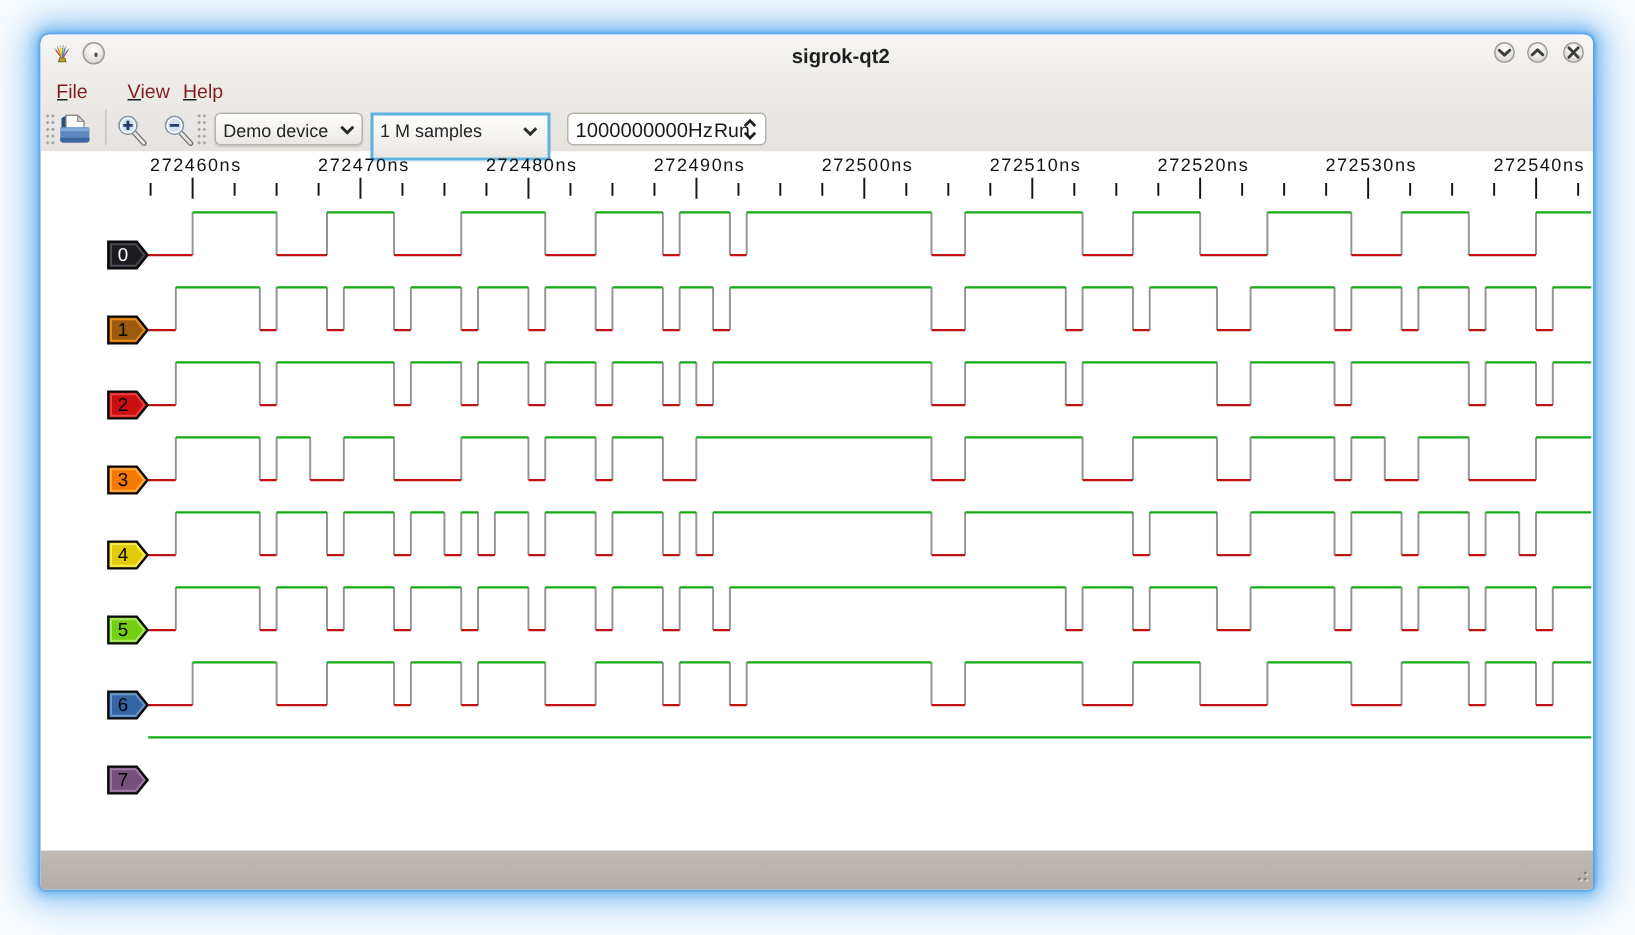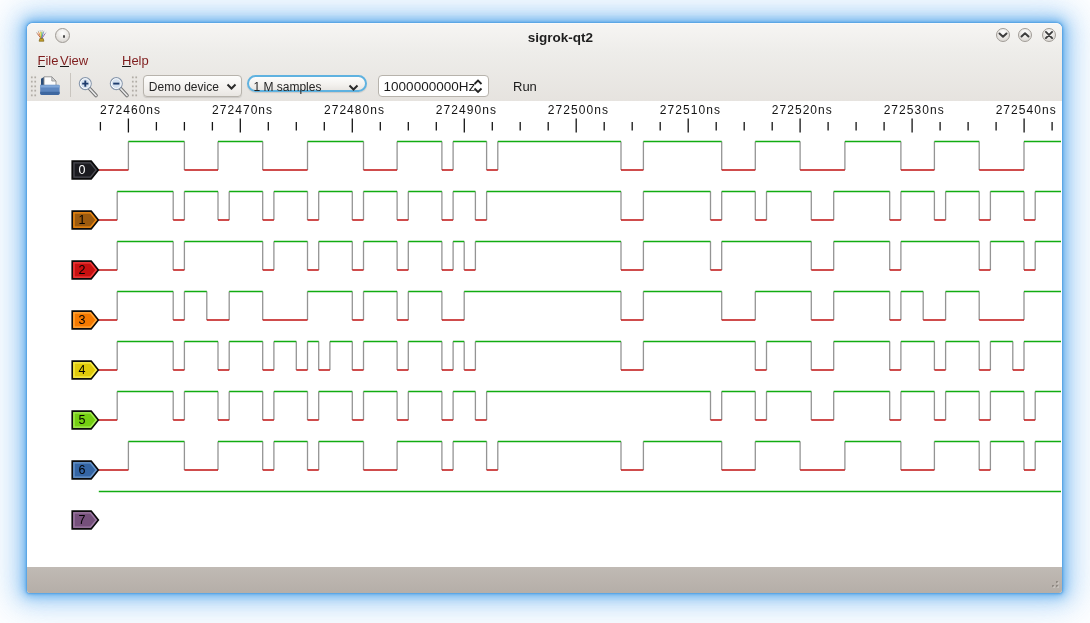--- a/index.html
+++ b/index.html
@@ -72,21 +72,21 @@
         <path d="M3.5 8.5 L7 5.2 L10.5 8.5" stroke="#3d3d3d" stroke-width="2" fill="none" stroke-linecap="round" stroke-linejoin="round"></path>
       </svg>
  </div>
  <div class="wbtn" style="left:1014.5px">
    <svg width="14" height="14" viewBox="0 0 14 14">
         <path d="M3.9 3.9 L10.1 10.1 M10.1 3.9 L3.9 10.1" stroke="#3d3d3d" stroke-width="1.9" fill="none" stroke-linecap="round"></path>
       </svg>
  </div>
  <div id="menubar">
    <span class="mi" style="left:10.5px"><u>F</u>ile</span>
-   <span class="mi" style="left:33px"><u>V</u>iew</span>
+   <span class="mi" style="left:58px"><u>V</u>iew</span>
    <span class="mi" style="left:95px"><u>H</u>elp</span>
  </div>
  <div id="toolbar">
    <div class="grip" style="left:3px"></div>
    <svg style="position:absolute;left:10px;top:2px" width="25" height="25" viewBox="0 0 25 25">
      <path d="M4 13 V5.8 l3 -1.8 v9 Z" fill="#2a4d7a"></path>
      <path d="M7 3.8 h7.8 l4.2 4.2 V15.5 H7 Z" fill="#fcfcfc" stroke="#8f8f8f" stroke-width="0.9"></path>
      <path d="M14.8 3.8 l4.2 4.2 h-4.2 Z" fill="#d4d4d4" stroke="#8f8f8f" stroke-width="0.8"></path>
      <path d="M3.2 11.8 h18.2 a1.2 1.2 0 0 1 1.2 1.2 v7.2 a1.8 1.8 0 0 1 -1.8 1.8 H5 a1.8 1.8 0 0 1 -1.8 -1.8 Z" fill="#5d86bf"></path>
      <path d="M3.2 12.2 h19.4 v2.3 h-19.4 Z" fill="#81a7d8"></path>
@@ -107,34 +107,34 @@
      <circle cx="10.3" cy="10.6" r="4.9" fill="none" stroke="#ffffff" stroke-width="1"></circle>
      <path d="M7.2 10.6 h6.2" stroke="#1e3c6e" stroke-width="1.9"></path>
    </svg>
    <div class="grip" style="left:104px"></div>
    <div class="combo" style="left:115.8px;top:4.3px;width:99.6px">
      <span>Demo device</span>
      <svg style="position:absolute;right:4.5px;top:7px" width="11" height="8" viewBox="0 0 11 8">
           <path d="M1.5 1.5 L5.5 5.5 L9.5 1.5" stroke="#2a2a2a" stroke-width="2" fill="none"></path>
         </svg>
    </div>
-   <div class="combo" style="left:220.4px;top:4.3px;width:119.7px;border:2px solid #5fb2e0;height:17px;border-radius:10px">
+   <div class="combo" style="left:220.4px;top:4.3px;width:119.7px;border:2px solid #5fb2e0;height:32px;border-radius:0">
      <span style="top:3px;left:4px">1 M samples</span>
      <svg style="position:absolute;right:6px;top:6.5px" width="11" height="8" viewBox="0 0 11 8">
           <path d="M1.5 1.5 L5.5 5.5 L9.5 1.5" stroke="#2a2a2a" stroke-width="2" fill="none"></path>
         </svg>
    </div>
-   <div class="spin" style="left:350.6px;top:4.3px;width:111px">
+   <div class="spin" style="left:350.6px;top:4.3px;width:133px">
      <span style="position:absolute;left:5px;top:2.5px">1000000000Hz</span>
      <svg style="position:absolute;right:4px;top:2px" width="12" height="17" viewBox="0 0 12 17">
        <path d="M2.5 6 L6 2.5 L9.5 6" stroke="#222" stroke-width="1.8" fill="none"></path>
        <path d="M2.5 10.5 L6 14 L9.5 10.5" stroke="#222" stroke-width="1.8" fill="none"></path>
      </svg>
    </div>
-   <div style="position:absolute;left:486px;top:7.5px;font-size:13px;color:#1a1a1a">Run</div>
+   <div style="position:absolute;left:449px;top:7.5px;font-size:13px;color:#1a1a1a">Run</div>
  </div>
  <svg style="position:absolute;left:2px;top:78px" width="1032" height="466" viewBox="0 0 1032 466">
       <path d="M71.4 21V29.5M99.4 17.5V31.5M127.4 21V29.5M155.4 21V29.5M183.4 21V29.5M211.3 17.5V31.5M239.3 21V29.5M267.3 21V29.5M295.3 21V29.5M323.3 17.5V31.5M351.3 21V29.5M379.3 21V29.5M407.3 21V29.5M435.3 17.5V31.5M463.3 21V29.5M491.2 21V29.5M519.2 21V29.5M547.2 17.5V31.5M575.2 21V29.5M603.2 21V29.5M631.2 21V29.5M659.2 17.5V31.5M687.2 21V29.5M715.2 21V29.5M743.2 21V29.5M771.1 17.5V31.5M799.1 21V29.5M827.1 21V29.5M855.1 21V29.5M883.1 17.5V31.5M911.1 21V29.5M939.1 21V29.5M967.1 21V29.5M995.1 17.5V31.5M1023.1 21V29.5" stroke="#151515" stroke-width="1.3" fill="none"></path>
       <g font-size="12px" letter-spacing="1.05" fill="#131313" font-family="Liberation Sans, sans-serif">
         <text x="101.6" y="13" text-anchor="middle">272460ns</text>
         <text x="213.6" y="13" text-anchor="middle">272470ns</text>
         <text x="325.5" y="13" text-anchor="middle">272480ns</text>
         <text x="437.4" y="13" text-anchor="middle">272490ns</text>
         <text x="549.4" y="13" text-anchor="middle">272500ns</text>
         <text x="661.4" y="13" text-anchor="middle">272510ns</text>

